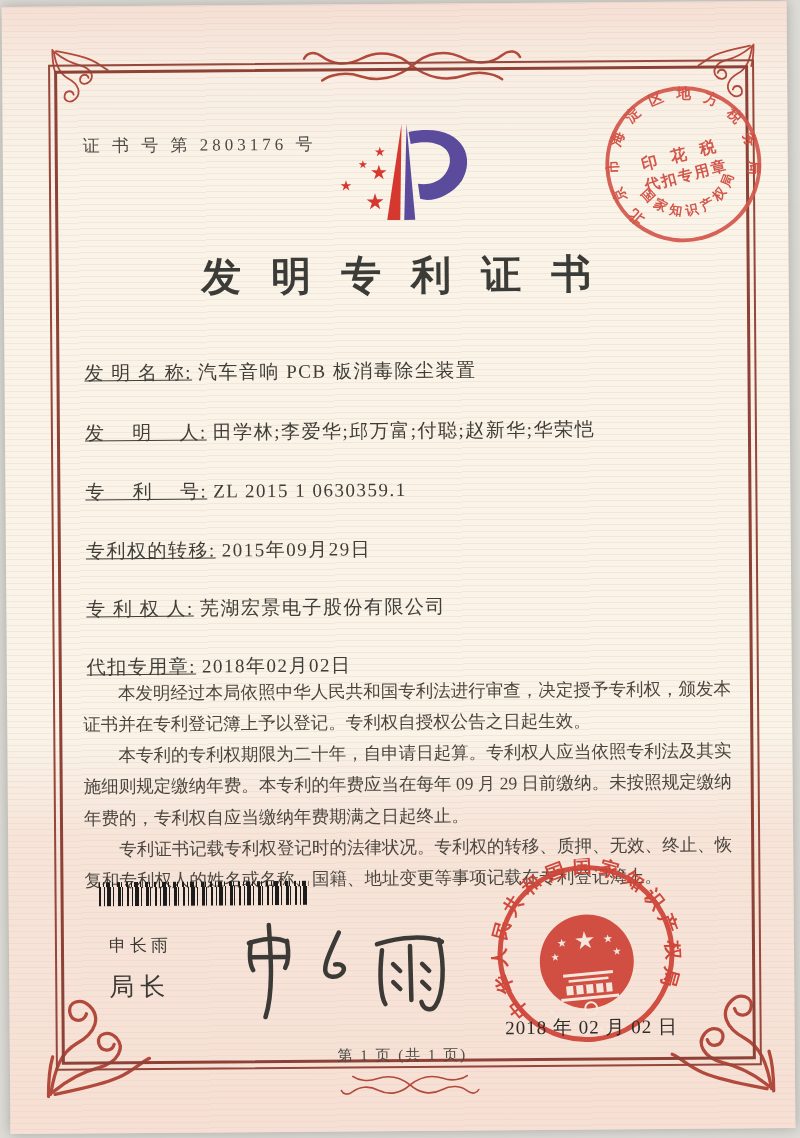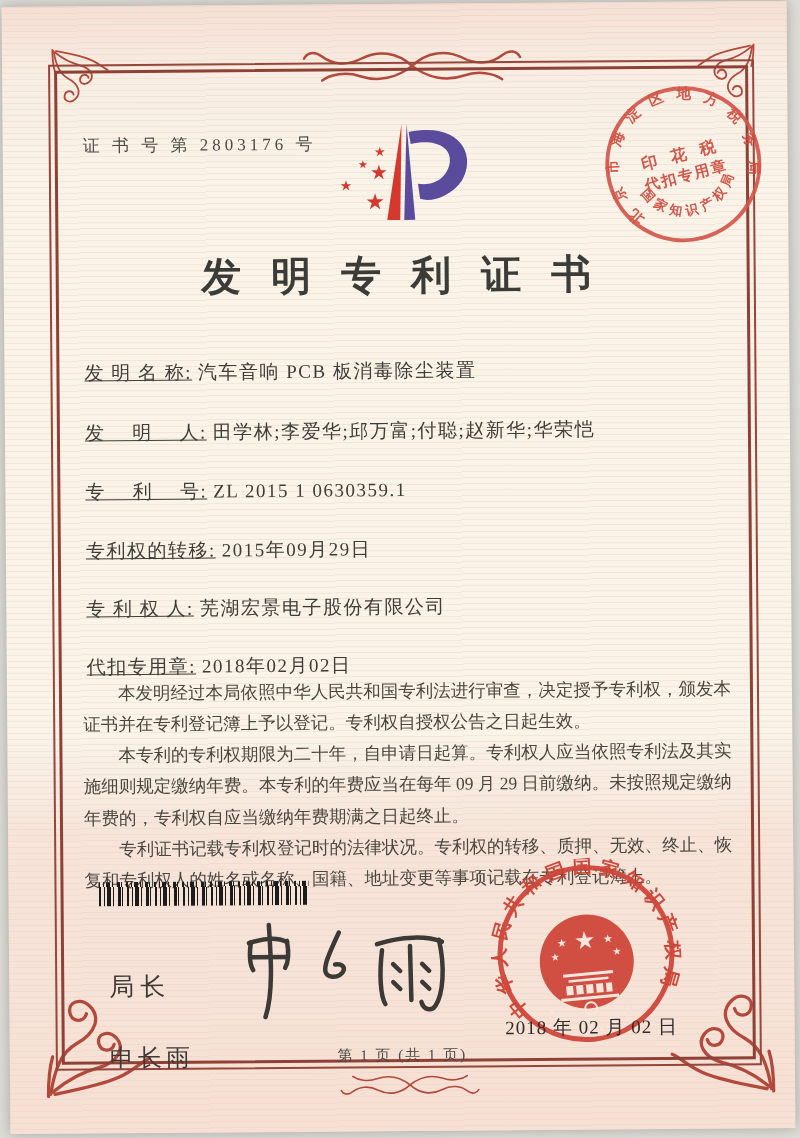--- a/index.html
+++ b/index.html
@@ -32,21 +32,21 @@
   .paras p{margin:0;text-indent:2em;}
   .barcode{position:absolute;left:90px;top:876px;width:210px;height:24px;
     background:repeating-linear-gradient(90deg,
       #1c1c1c 0 2px, rgba(0,0,0,0) 2px 5px,
       #1c1c1c 5px 6px, rgba(0,0,0,0) 6px 8px,
       #1c1c1c 8px 12px, rgba(0,0,0,0) 12px 14px,
       #1c1c1c 14px 15px, rgba(0,0,0,0) 15px 19px,
       #1c1c1c 19px 22px, rgba(0,0,0,0) 22px 23px,
       #1c1c1c 23px 24px, rgba(0,0,0,0) 24px 28px);}
   .signer-title{position:absolute;left:100px;top:964px;font-size:25px;letter-spacing:6px;color:#3c3a35;}
-  .signer-name{position:absolute;left:100px;top:1036px;font-size:24px;letter-spacing:4px;color:#3c3a35;}
+  .signer-name{position:absolute;left:100px;top:928px;font-size:17px;letter-spacing:4px;color:#3c3a35;}
   .signature{position:absolute;left:218px;top:908px;}
   .logo{position:absolute;left:320px;top:98px;}
   .taxstamp{position:absolute;left:598px;top:80px;transform:rotate(-14deg);opacity:.92;}
   .seal{position:absolute;left:482px;top:856px;transform:rotate(-5deg);opacity:.95;}
   .seal-date{position:absolute;left:482px;top:1012px;width:200px;text-align:center;
              font-size:19px;color:#2e2c29;letter-spacing:1px;}
   .footer{position:absolute;left:0;right:0;top:1042px;text-align:center;font-size:15px;
           letter-spacing:2px;color:#4c4a45;}
   .orn{position:absolute;pointer-events:none;}
   .orn-tl{left:48px;top:42px;transform:scaleY(-1);}

